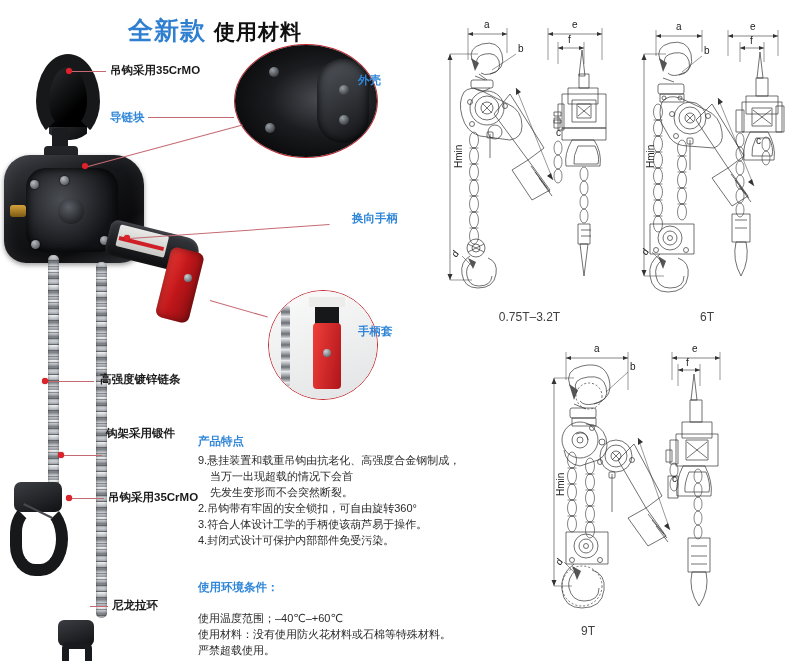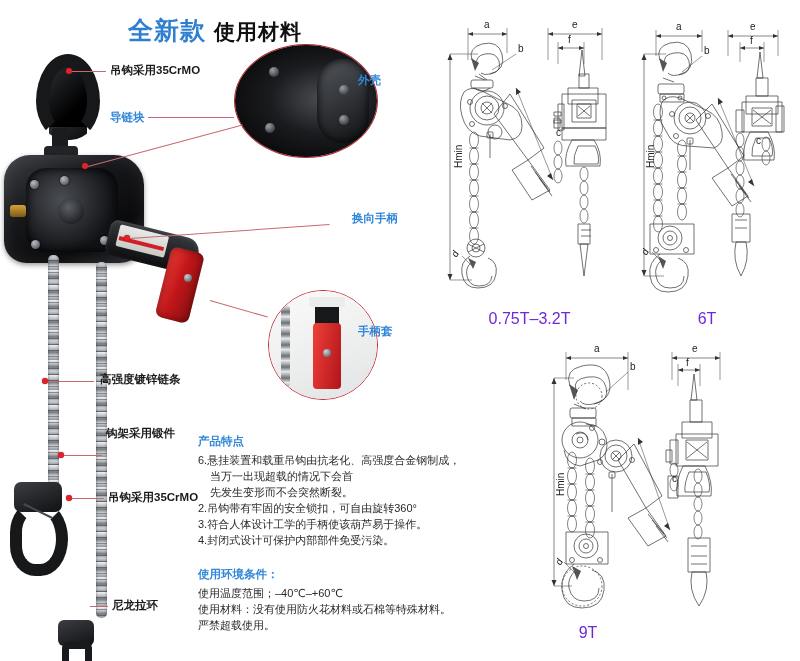--- a/index.html
+++ b/index.html
@@ -104,24 +104,24 @@
   #inset2 .gb{position:absolute;left:54px;top:58px;width:8px;height:8px;border-radius:50%;
      background:radial-gradient(circle at 35% 30%,#cfd3d7,#4a4d52);}
   #inset2 .ch{position:absolute;left:12px;top:14px;width:9px;height:82px;
      background:repeating-linear-gradient(180deg,#f0f1f2 0,#a8acb1 4px,#6b7075 7px,#d2d6da 11px);
      border-radius:4px;}
 
   
   .blkTitle{font-size:11.5px;font-weight:bold;color:#2f86d8;}
   .blkLine{font-size:11px;color:#2a2a2a;line-height:16px;white-space:nowrap;}
   #features{left:198px;top:434px;}
-  #usage{left:198px;top:567px;}
-
-  
-  .drawCap{font-size:16px;color:#6d28d9;text-align:center;white-space:nowrap;}
+  #usage{left:198px;top:580px;}
+
+  
+  .drawCap{font-size:12px;color:#404040;text-align:center;white-space:nowrap;}
   svg{display:block;}
 </style>
 </head>
 <body>
 
 <div class="abs" id="photo">
   <div class="hookTop"></div>
   <div class="hookTopTail"></div>
   <div class="hookTopSh"></div>
 
@@ -202,31 +202,31 @@
 
 <div class="abs dot" style="left:66px;top:495px"></div>
 <div class="abs leader" style="left:72px;top:498px;width:32px"></div>
 <div class="abs lab k" style="left:108px;top:492px">吊钩采用35CrMO</div>
 
 <div class="abs leader" style="left:90px;top:606px;width:18px"></div>
 <div class="abs lab k" style="left:112px;top:600px">尼龙拉环</div>
 
 <div class="abs" id="features">
   <div class="blkTitle">产品特点</div>
-  <div class="blkLine" style="margin-top:3px">6.悬挂装置和载重吊钩由抗老化、高强度合金钢制成，</div>
+  <div class="blkLine" style="margin-top:3px">9.悬挂装置和载重吊钩由抗老化、高强度合金钢制成，</div>
   <div class="blkLine" style="padding-left:12px">当万一出现超载的情况下会首</div>
   <div class="blkLine" style="padding-left:12px">先发生变形而不会突然断裂。</div>
   <div class="blkLine">2.吊钩带有牢固的安全锁扣，可自由旋转360°</div>
   <div class="blkLine">3.符合人体设计工学的手柄使该葫芦易于操作。</div>
   <div class="blkLine">4.封闭式设计可保护内部部件免受污染。</div>
 </div>
 
 <div class="abs" id="usage">
   <div class="blkTitle">使用环境条件：</div>
-  <div class="blkLine" style="margin-top:3px">使用温度范围；–40℃–+60℃</div>
+  <div class="blkLine" style="margin-top:15px">使用温度范围；–40℃–+60℃</div>
   <div class="blkLine">使用材料：没有使用防火花材料或石棉等特殊材料。</div>
   <div class="blkLine">严禁超载使用。</div>
 </div>
 
 <div class="abs" style="left:432px;top:8px;width:195px;height:300px">
   <svg width="195" height="300" viewBox="0 0 195 300">
     <g stroke="#333" fill="none" stroke-width=".7">
 
       <path d="M36 20 L36 52 M75 20 L75 45" stroke-width=".5"></path>
       <path d="M36 26 L75 26" stroke-width=".6"></path>

